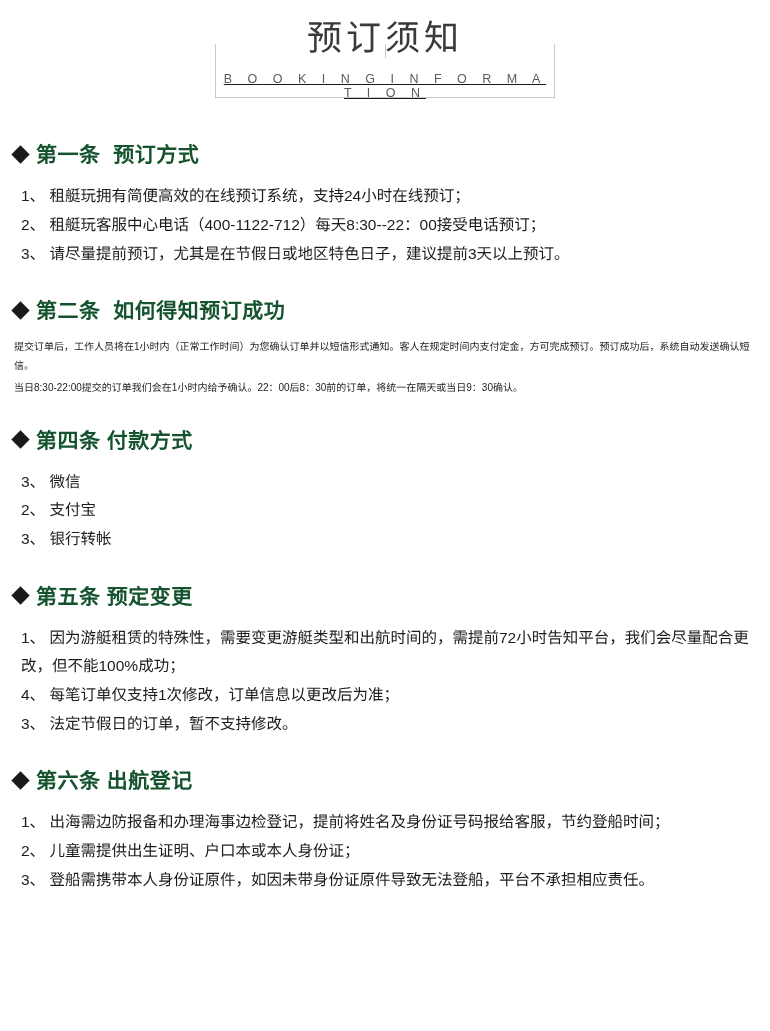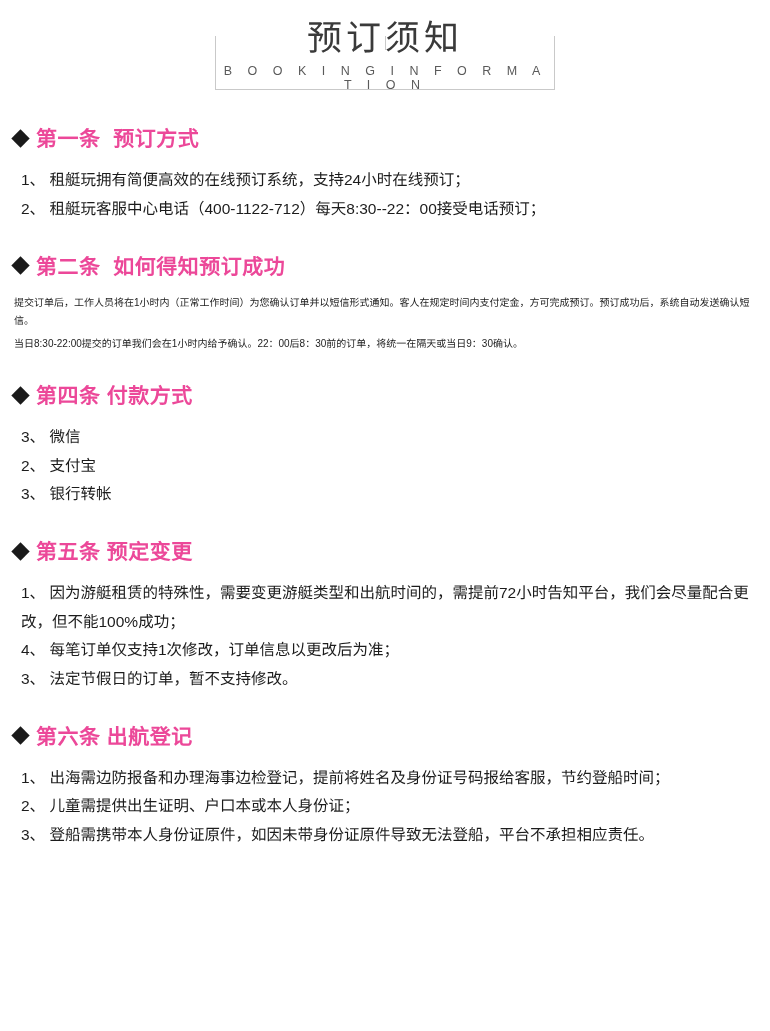--- a/index.html
+++ b/index.html
@@ -32,23 +32,24 @@
     letter-spacing: 4px;
     color: #3a3a3a;
     font-weight: 500;
     line-height: 1.15;
     margin: 0;
     padding: 0 0 2px 0;
   }
   .subtitle-wrap {
     position: relative;
     display: block;
-    margin: 0 auto;
+    margin: 8px auto;
     width: 340px;
     height: 30px;
+    text-decoration: underline;
   }
   .subtitle-box {
     position: absolute;
     left: 0;
     right: 0;
     top: -24px;
     bottom: 0;
     border: 1px solid #c9c9c9;
     border-top: none;
   }
@@ -73,21 +74,21 @@
   
   .section {
     margin: 0;
     padding: 0;
   }
   .section-heading {
     display: flex;
     align-items: center;
     font-size: 21px;
     font-weight: bold;
-    color: #ec4899;
+    color: #14532d;
     margin: 26px 0 14px 0;
     letter-spacing: 0.5px;
   }
   .diamond-icon {
     display: inline-block;
     width: 13px;
     height: 13px;
     background: #1a1a1a;
     transform: rotate(45deg);
     margin-right: 9px;
@@ -140,20 +141,21 @@
   </div>
 
   <div class="section">
     <div class="section-heading">
       <span class="diamond-icon"></span>
       <span class="heading-text">第一条  预订方式</span>
     </div>
     <div class="section-body list">
       <div class="list-item">1、 租艇玩拥有简便高效的在线预订系统，支持24小时在线预订；</div>
       <div class="list-item">2、 租艇玩客服中心电话（400-1122-712）每天8:30--22：00接受电话预订；</div>
+      <div class="list-item">3、 请尽量提前预订，尤其是在节假日或地区特色日子，建议提前3天以上预订。</div>
     </div>
   </div>
 
   <div class="section">
     <div class="section-heading">
       <span class="diamond-icon"></span>
       <span class="heading-text">第二条  如何得知预订成功</span>
     </div>
     <div class="section-body">
       <p class="para indent-para">提交订单后，工作人员将在1小时内（正常工作时间）为您确认订单并以短信形式通知。客人在规定时间内支付定金，方可完成预订。预订成功后，系统自动发送确认短信。</p>

